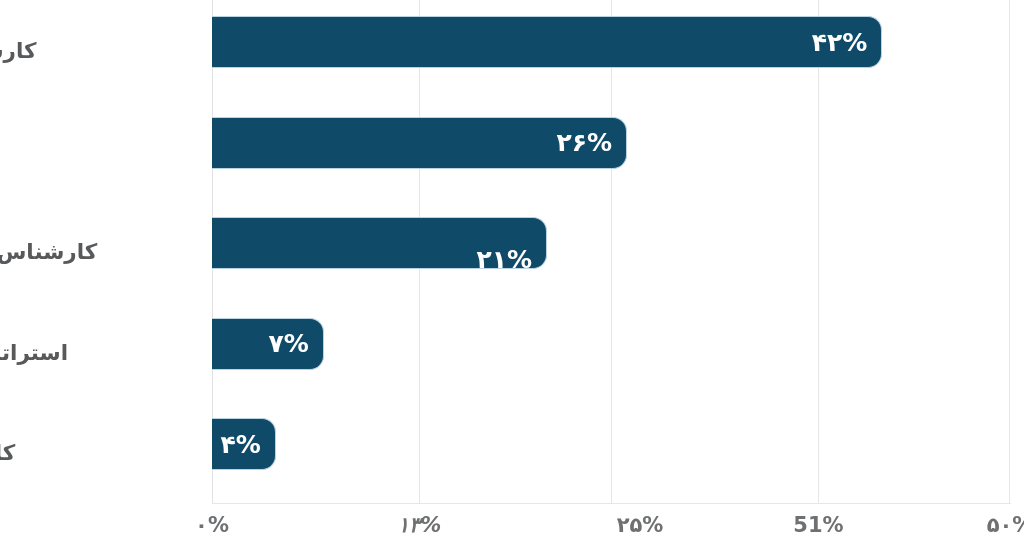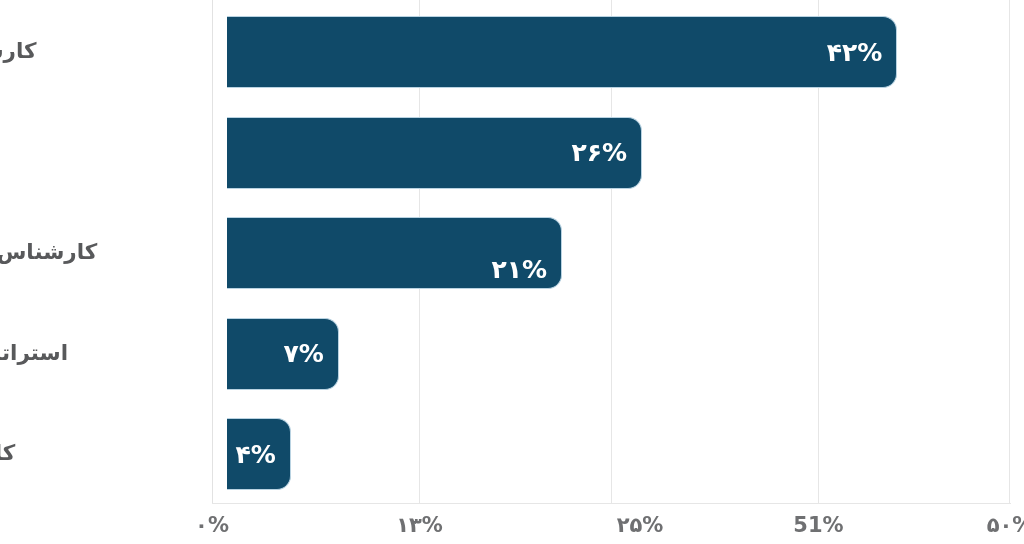--- a/index.html
+++ b/index.html
@@ -54,23 +54,23 @@
   }
 
   
   .bar-row {
     position: absolute;
     left: 0;
     height: 100.6px;
   }
   .bar {
     position: absolute;
-    left: 15px;
+    left: 0;
     top: 16px;
-    height: 72px;
+    height: 52px;
     background: #104a69;
     border-radius: 0 14px 14px 0;
     box-sizing: border-box;
     border: 1px solid #b9d3e2;
     border-left: none;
   }
   .bar-value {
     position: absolute;
     top: 0;
     bottom: 0;
@@ -162,19 +162,19 @@
   <div id="category-labels">
       <div class="cat-label" style="top: 0px; height: 100.6px; color: rgb(88, 89, 91);">کارشناس سئو</div>
       <div class="cat-label" style="top: 100.6px; height: 100.6px; color: rgb(88, 89, 91);">مدیر سئو</div>
       <div class="cat-label" style="top: 201.2px; height: 100.6px; color: rgb(88, 89, 91);">کارشناس ارشد سئو</div>
       <div class="cat-label" style="top: 301.8px; height: 100.6px; color: rgb(88, 89, 91);">استراتژیست سئو</div>
       <div class="cat-label" style="top: 402.4px; height: 100.6px; color: rgb(88, 89, 91);">کارآموز سئو</div>
     </div>
 
   <div id="tick-labels">
       <div class="tick-label" style="left: 212px; color: rgb(111, 112, 114);">۰%</div>
-      <div class="tick-label" style="left: 419.48px; color: rgb(111, 112, 114);">۱۳%</div>
+      <div class="tick-label" style="left: 419.48px; color: rgb(111, 112, 114); font-style: italic;">۱۳%</div>
       <div class="tick-label" style="left: 640px; color: rgb(111, 112, 114);">۲۵%</div>
       <div class="tick-label" style="left: 818.48px; color: rgb(111, 112, 114);">51%</div>
       <div class="tick-label" style="left: 1010px; color: rgb(111, 112, 114);">۵۰%</div>
     </div>
 
 </div>
 
 </body></html>

